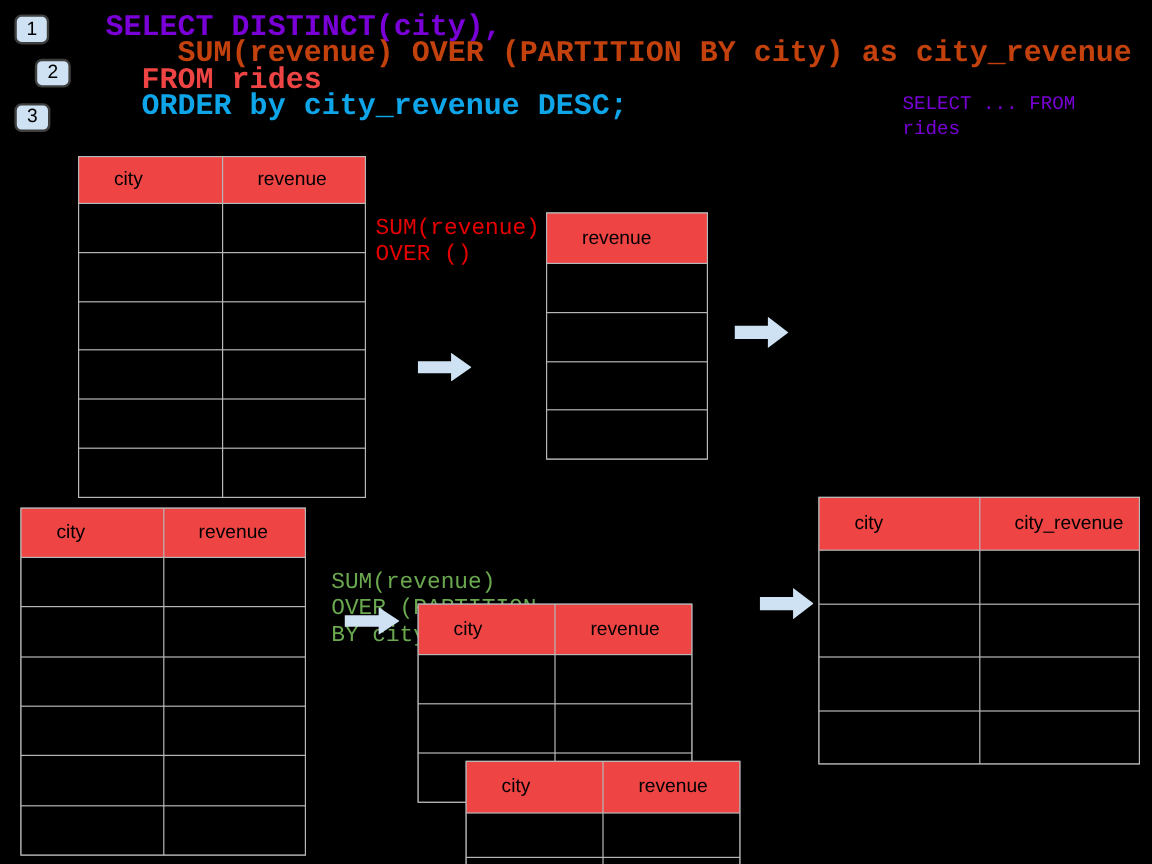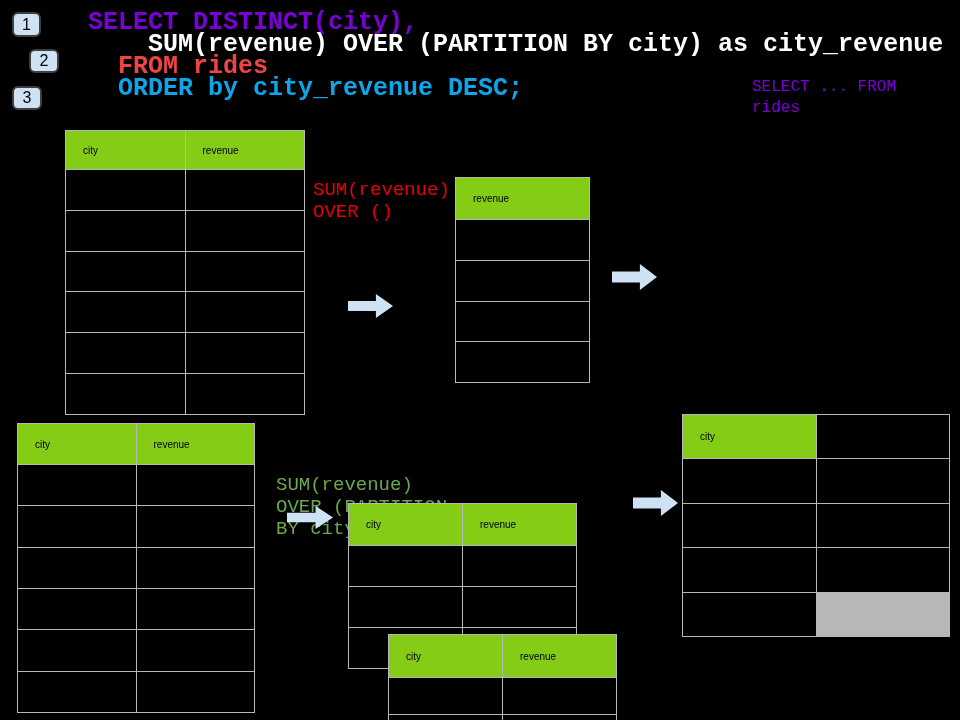--- a/index.html
+++ b/index.html
@@ -20,39 +20,39 @@
   .badge{
     position:absolute;background:#cfe2f3;border:2px solid #3f3f3f;
     border-radius:6px;display:flex;align-items:center;justify-content:center;
     font-size:16px;color:#000;box-sizing:border-box;
   }
   .tbl{
     position:absolute;display:grid;gap:1px;background:#b7b7b7;
     border:1px solid #b7b7b7;box-sizing:border-box;
   }
   .tbl .th{
-    background:#84cc16;color:#000;font-size:10px;
-    display:flex;align-items:center;padding-left:17px;
+    background:#ef4444;color:#000;font-size:16px;
+    display:flex;align-items:center;padding-left:29px;
   }
   .tbl .td{background:#000;}
   .arrow{
     position:absolute;
     clip-path:polygon(0 29%,62% 29%,62% 0,100% 50%,62% 100%,62% 71%,0 71%);
   }
 </style>
 </head>
 <body>
 
 <div class="badge" style="left:12px;top:12px;width:29px;height:25px;">1</div>
 <div class="badge" style="left:29px;top:49px;width:30px;height:24px;">2</div>
 <div class="badge" style="left:12px;top:86px;width:30px;height:24px;">3</div>
 
 <div style="position:absolute;left:88px;top:12px;">
   <div class="code-line" style="color: rgb(122, 0, 216);">SELECT DISTINCT(city),</div>
-  <div class="code-line" style="color: #ffffff;">    SUM(revenue) OVER (PARTITION BY city) as city_revenue</div>
+  <div class="code-line" style="color: #c2410c;">    SUM(revenue) OVER (PARTITION BY city) as city_revenue</div>
   <div class="code-line" style="color: #ef4444;">  FROM rides</div>
   <div class="code-line" style="color: #0ea5e9;">  ORDER by city_revenue DESC;</div>
 </div>
 
 <div class="mono-note" style="left: 752px; top: 36px; font-size: 16px; line-height: 21px; color: rgb(122, 0, 216);">SELECT ... FROM
 rides</div>
 
 <div class="mono-note" style="left: 313px; top: 138px; font-size: 19px; line-height: 22px; color: rgb(230, 0, 0);">SUM(revenue)
 OVER ()</div>
 
@@ -117,20 +117,21 @@
     <div class="th">city</div>
     <div class="th">revenue</div>
     <div class="td"></div>
     <div class="td"></div>
     <div class="td"></div>
     <div class="td"></div>
   </div>
 
 <div class="tbl" style="left: 682px; top: 414px; width: 268px; height: 223px; grid-template-columns: repeat(2, 1fr); grid-template-rows: 43px repeat(4, 1fr);">
     <div class="th">city</div>
+    <div class="th">city_revenue</div>
     <div class="td"></div>
     <div class="td"></div>
     <div class="td"></div>
     <div class="td"></div>
     <div class="td"></div>
     <div class="td"></div>
     <div class="td"></div>
     <div class="td"></div>
   </div>
 

